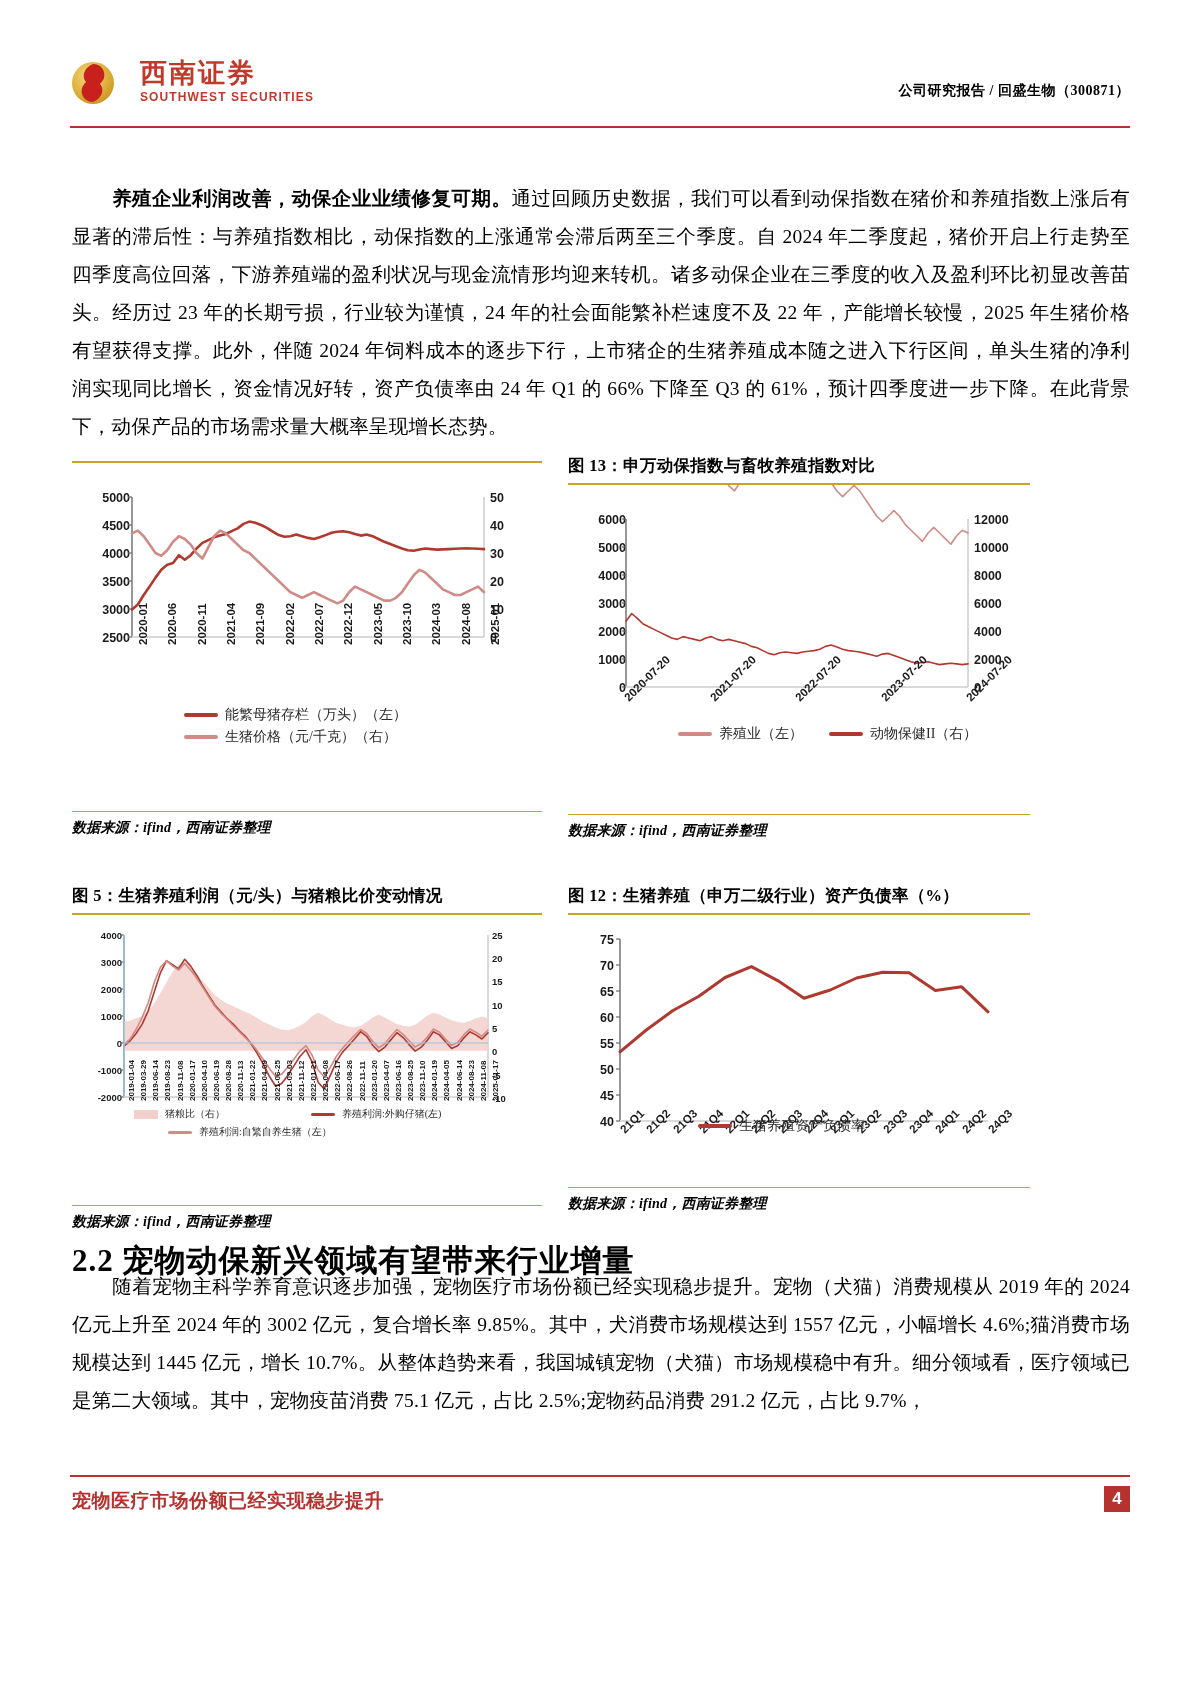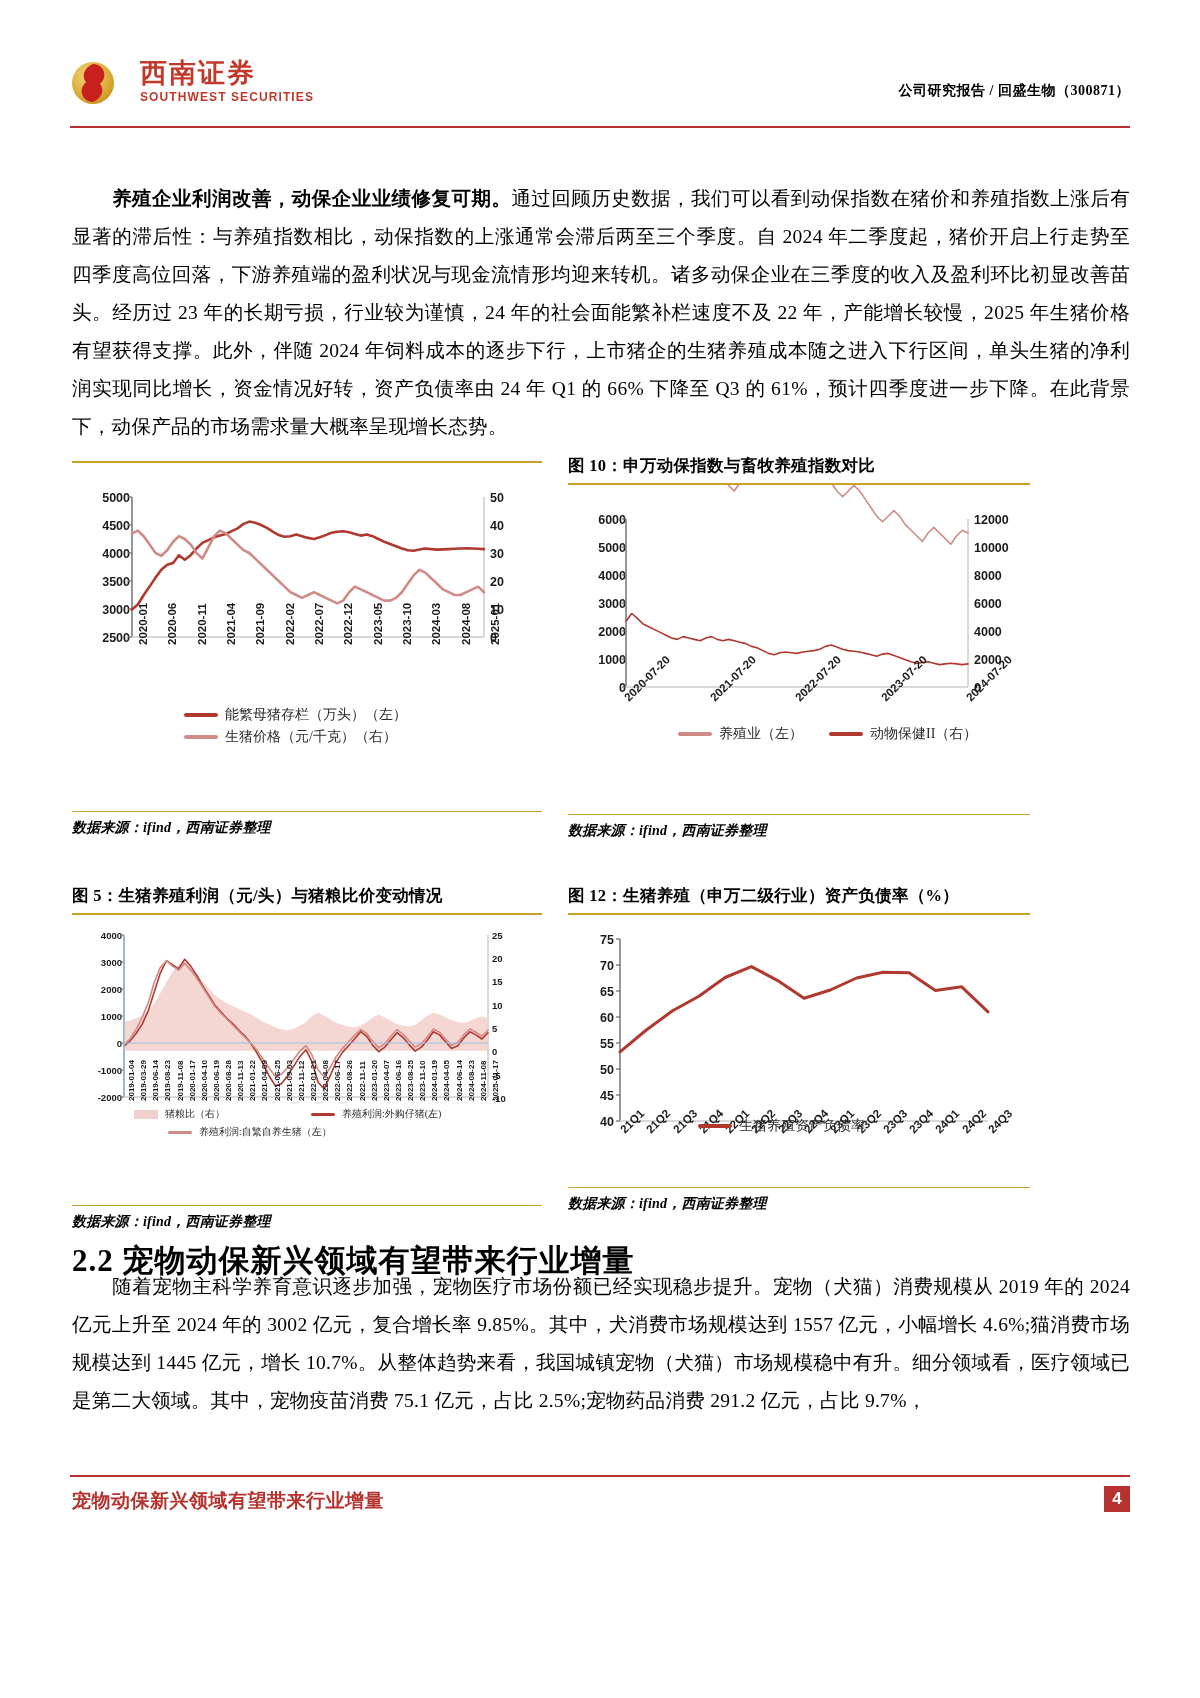--- a/index.html
+++ b/index.html
@@ -167,21 +167,21 @@
         <span class="lg-swatch" style="background:#d08b86"></span>
         <span>生猪价格（元/千克）（右）</span>
       </div>
     </div>
 
     <div class="fig-rule bottom" style="margin-top:60px;"></div>
     <div class="fig-src">数据来源：ifind，西南证券整理</div>
   </div>
 
   <div class="fig" style="left:568px; top:455px; width:462px;">
-    <div class="fig-title">图 10：申万动保指数与畜牧养殖指数对比</div>
+    <div class="fig-title">图 13：申万动保指数与畜牧养殖指数对比</div>
     <div class="fig-rule"></div>
 
     <div class="plotbox" style="height:288px;">
       <div class="axlab r" style="left:-4px; top:28px; width:62px;">6000</div>
       <div class="axlab r" style="left:-4px; top:56px; width:62px;">5000</div>
       <div class="axlab r" style="left:-4px; top:84px; width:62px;">4000</div>
       <div class="axlab r" style="left:-4px; top:112px; width:62px;">3000</div>
       <div class="axlab r" style="left:-4px; top:140px; width:62px;">2000</div>
       <div class="axlab r" style="left:-4px; top:168px; width:62px;">1000</div>
       <div class="axlab r" style="left:-4px; top:196px; width:62px;">0</div>
@@ -390,16 +390,16 @@
     <div class="fig-src">数据来源：ifind，西南证券整理</div>
   </div>
 
   <div class="h2" style="top:1240px;">2.2 宠物动保新兴领域有望带来行业增量</div>
 
   <div class="para" style="top:1268px;">
     <span class="indent"></span><span>随着宠物主科学养育意识逐步加强，宠物医疗市场份额已经实现稳步提升。宠物（犬猫）消费规模从 2019 年的 2024 亿元上升至 2024 年的 3002 亿元，复合增长率 9.85%。其中，犬消费市场规模达到 1557 亿元，小幅增长 4.6%;猫消费市场规模达到 1445 亿元，增长 10.7%。从整体趋势来看，我国城镇宠物（犬猫）市场规模稳中有升。细分领域看，医疗领域已是第二大领域。其中，宠物疫苗消费 75.1 亿元，占比 2.5%;宠物药品消费 291.2 亿元，占比 9.7%，</span>
   </div>
 
   <div class="foot-rule" style="top:1475px;"></div>
-  <div class="foot-text" style="top:1488px;">宠物动保新兴领域有望带来行业增量</div>
+  <div class="foot-text" style="top:1488px;">宠物医疗市场份额已经实现稳步提升</div>
   <div class="foot-page" style="left:1104px; top:1486px;">4</div>
 
 </div>
 
 </body></html>

